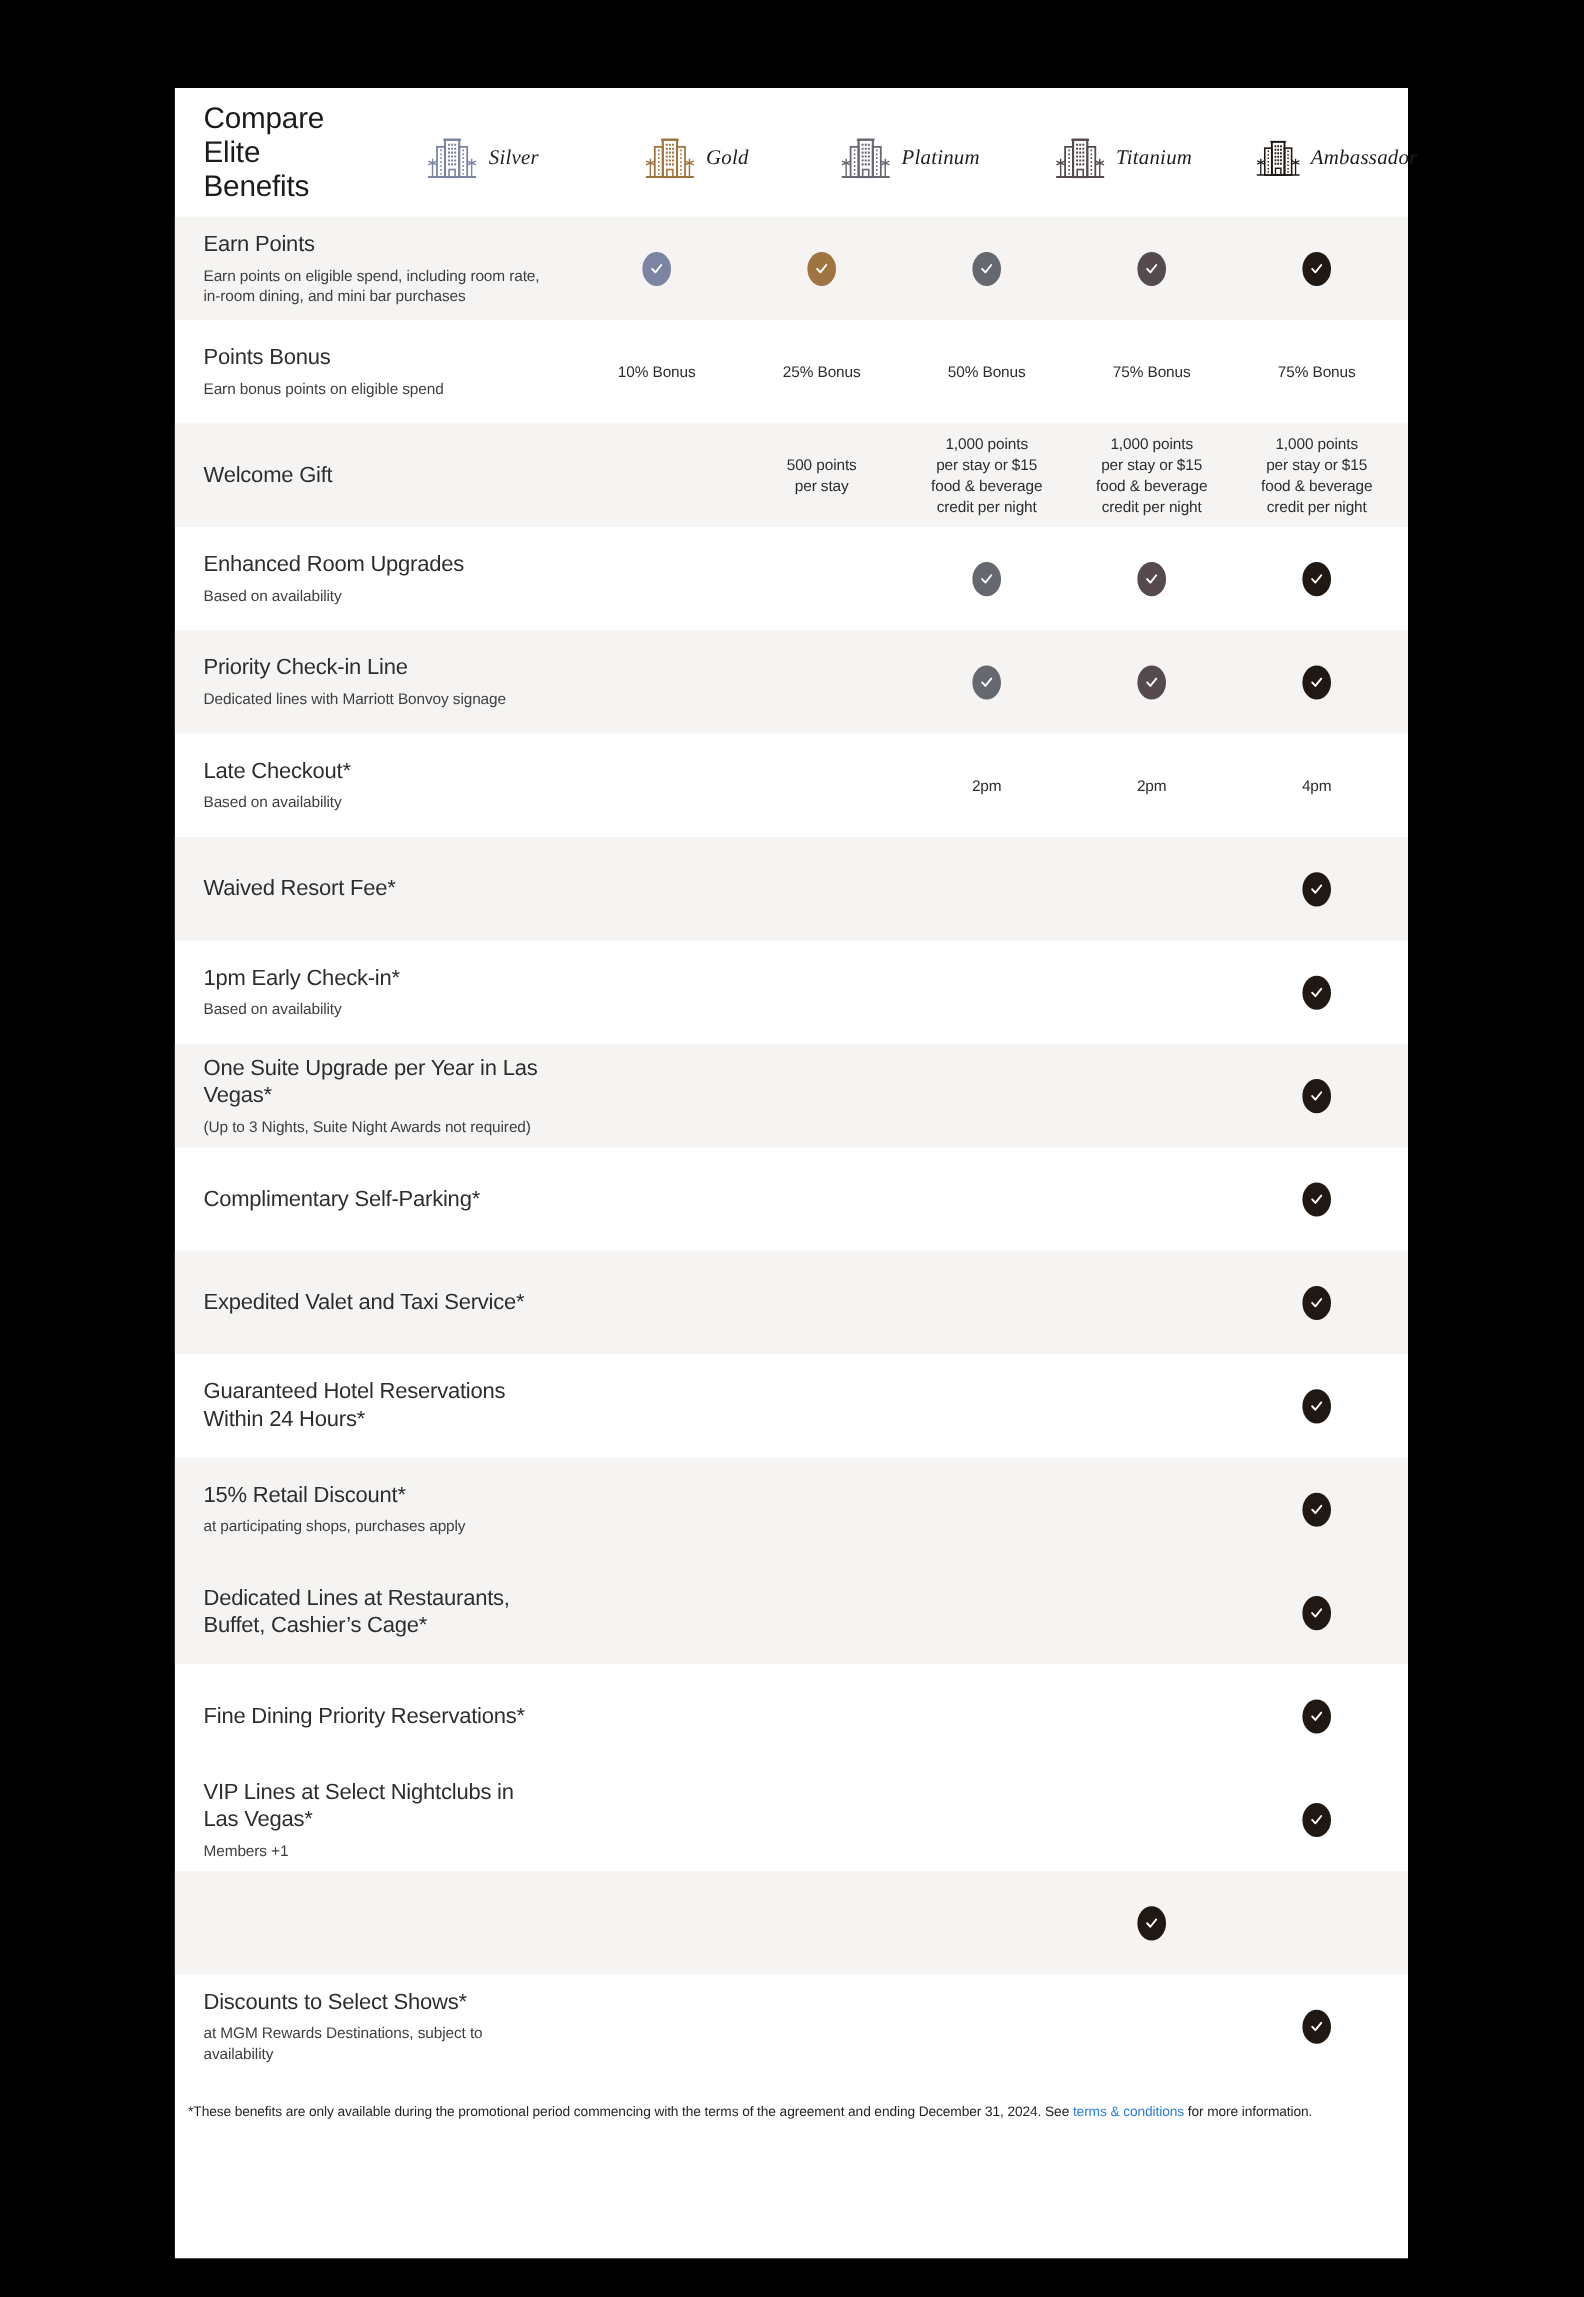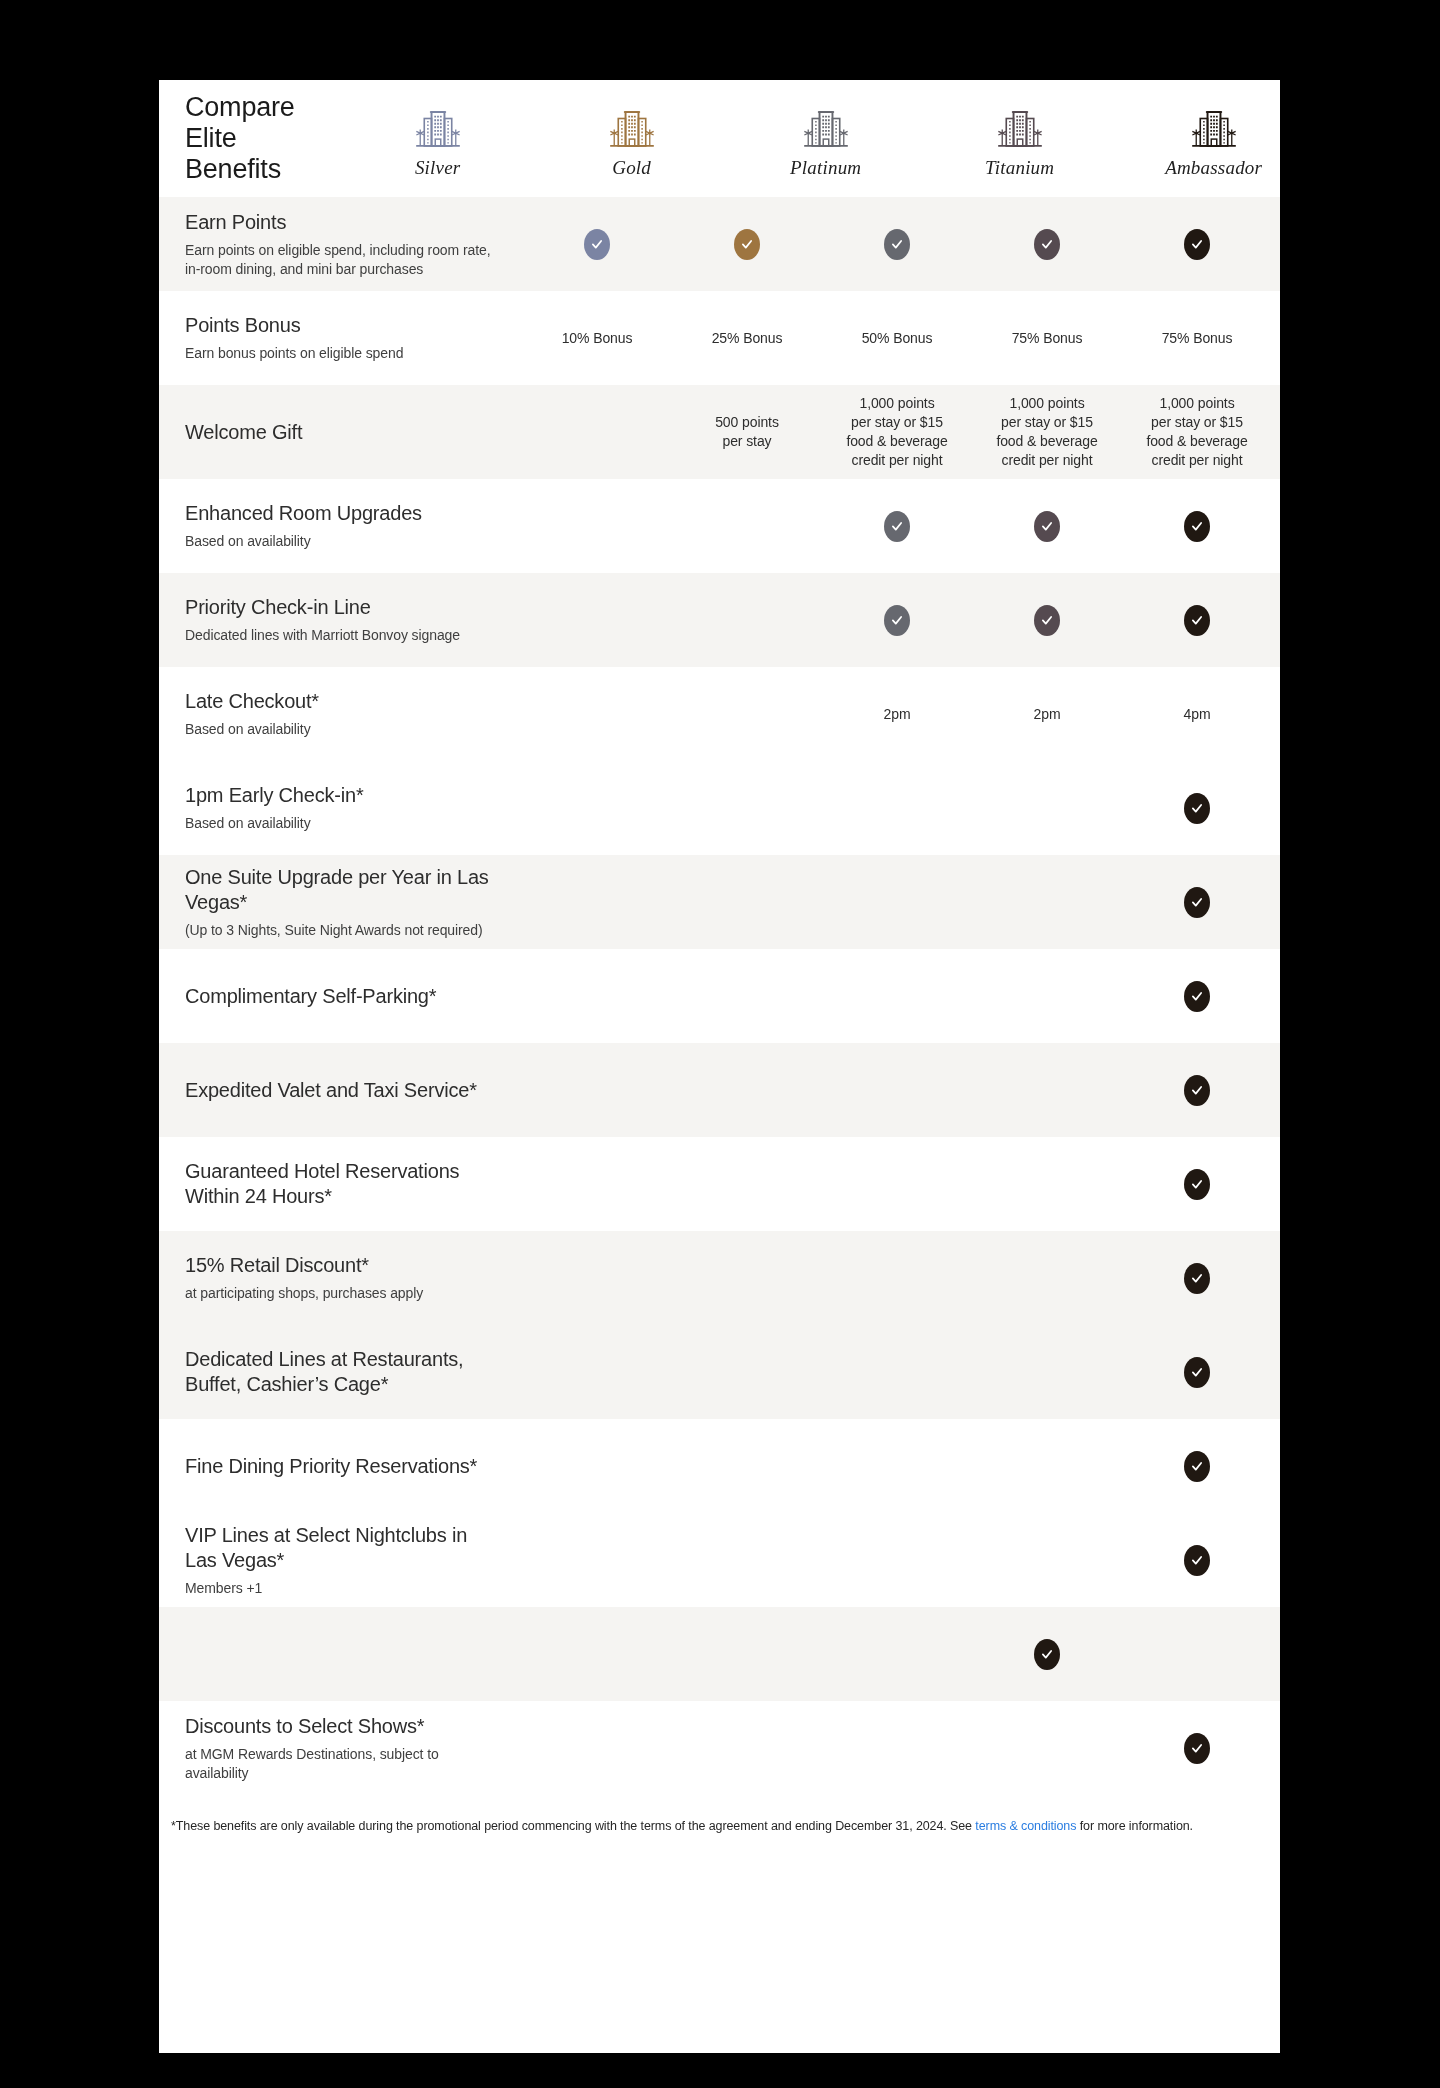--- a/index.html
+++ b/index.html
@@ -21,21 +21,21 @@
     align-items:center;
     padding:0 8px 0 26px;
     box-sizing:border-box;
   }
   .header{height:117px;gap:44px;}
   .title{
     font-size:27px;font-weight:400;color:#1b1b1b;margin:0;
     letter-spacing:-0.2px;
   }
   .tier-cell{
-    display:flex;flex-direction:column;align-items:center;justify-content:center;
+    display:flex;flex-direction:row;align-items:center;justify-content:center;
     gap:7px;padding-top:10px;
   }
   .hotel-icon{width:52px;height:42px;display:block;}
   .tier-label{
     font-family:"Liberation Serif",serif;font-style:italic;
     font-size:19px;color:#1f1f1f;letter-spacing:0.2px;
   }
   .row{min-height:94px;}
   .row.shaded{background:var(--shade,#f5f4f2);}
   .benefit-info{padding-right:24px;}
@@ -333,20 +333,36 @@
         <div class="cell">
           <span class="cell-text">2pm</span>
         </div>
         <div class="cell">
           <span class="cell-text">2pm</span>
         </div>
         <div class="cell">
           <span class="cell-text">4pm</span>
         </div>
       </div>
+      <div class="grid row shaded">
+        <div class="benefit-info">
+          <div class="benefit-name">Waived Resort Fee*</div>
+        </div>
+        <div class="cell"></div>
+        <div class="cell"></div>
+        <div class="cell"></div>
+        <div class="cell"></div>
+        <div class="cell">
+          <span class="check" style="background: rgb(32, 24, 18);">
+    <svg viewBox="0 0 24 24" xmlns="http://www.w3.org/2000/svg">
+      <path d="M5.8 12.6l4.4 4.8 8-10" fill="none" stroke="#fff" stroke-width="2.6" stroke-linecap="round" stroke-linejoin="round"></path>
+    </svg>
+  </span>
+        </div>
+      </div>
       <div class="grid row">
         <div class="benefit-info">
           <div class="benefit-name">1pm Early Check-in*</div>
           <div class="benefit-desc">Based on availability</div>
         </div>
         <div class="cell"></div>
         <div class="cell"></div>
         <div class="cell"></div>
         <div class="cell"></div>
         <div class="cell">

